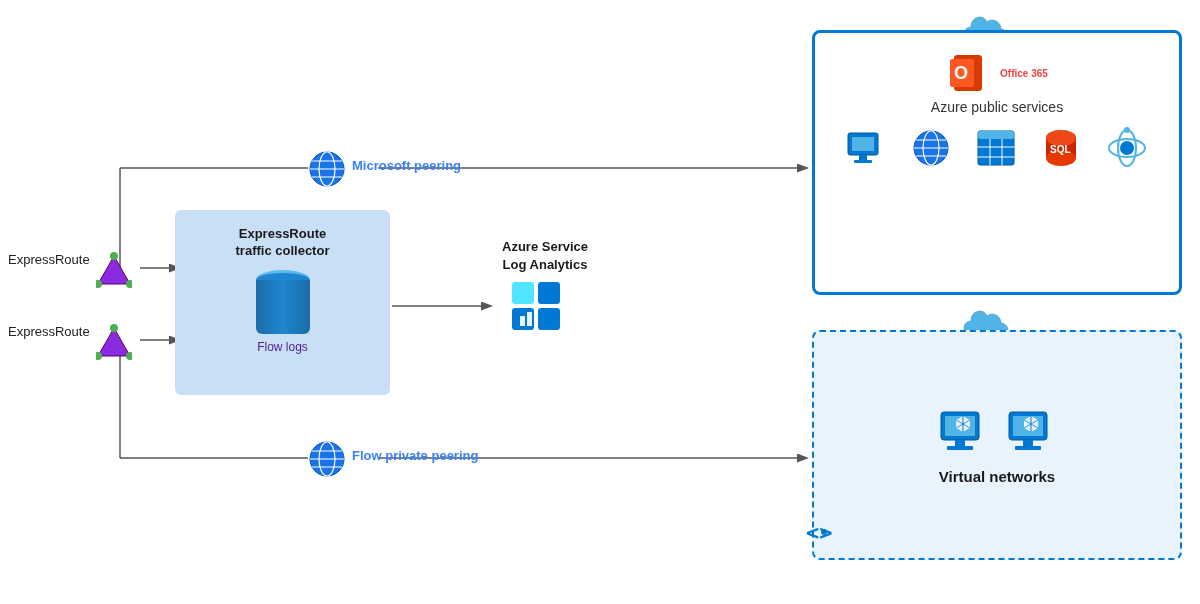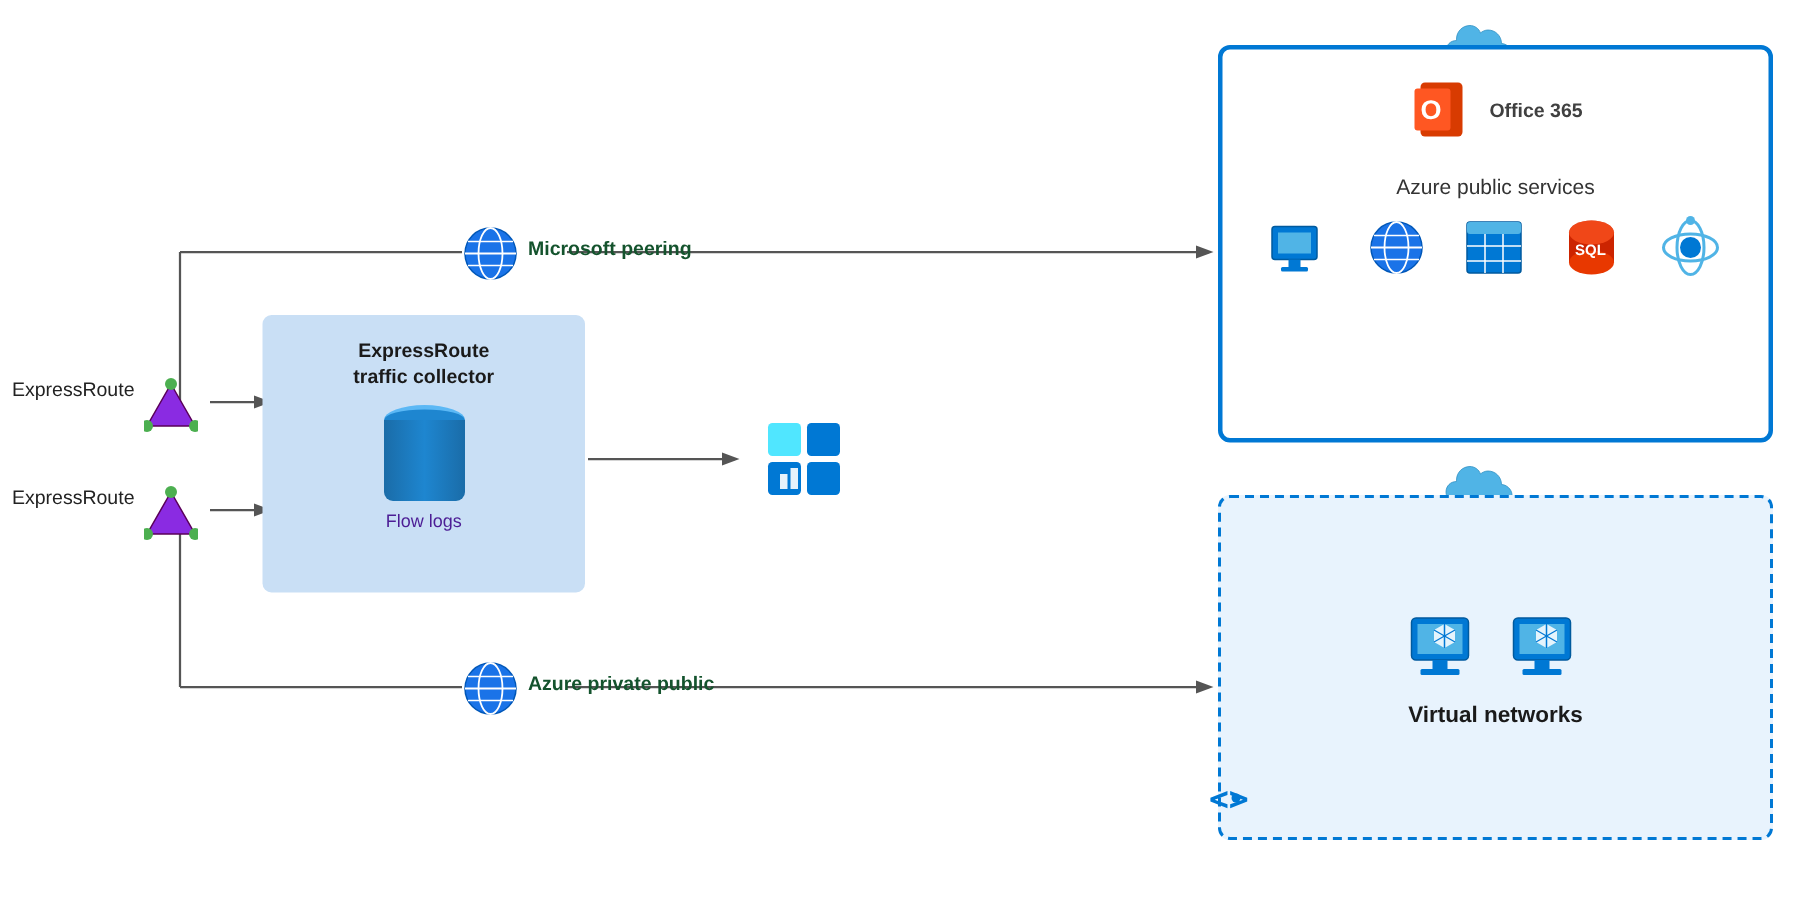--- a/index.html
+++ b/index.html
@@ -113,21 +113,21 @@
       width: 1200px;
       height: 604px;
       pointer-events: none;
     }
 
     
     .peering-label {
       position: absolute;
       font-size: 13px;
       font-weight: 700;
-      color: #14532d;
+      color: #3b82f6;
       white-space: nowrap;
     }
 
     
     .globe-icon {
       position: absolute;
     }
 
     
     .azure-public-box {
@@ -139,41 +139,41 @@
       border: 3px solid #0078d4;
       border-radius: 8px;
       background: #fff;
       padding: 18px;
     }
 
     .azure-public-title {
       font-size: 14px;
       color: #333;
       text-align: center;
-      margin-top: 21px;
+      margin-top: 4px;
       margin-bottom: 12px;
     }
 
     .azure-top-row {
       display: flex;
       align-items: center;
       justify-content: space-around;
       margin-bottom: 4px;
     }
 
     .azure-service-item {
       display: flex;
       align-items: center;
       gap: 10px;
     }
 
     .azure-service-name {
-      font-size: 13px;
+      font-size: 10px;
       font-weight: 600;
-      color: #404040;
+      color: #ef4444;
     }
 
     .azure-bottom-row {
       display: flex;
       align-items: center;
       justify-content: space-around;
       margin-top: 10px;
     }
 
     
@@ -293,35 +293,38 @@
   <div class="globe-icon" style="left:308px; top:440px;">
     <svg width="38" height="38" viewBox="0 0 38 38">
       <circle cx="19" cy="19" r="17" fill="#1a73e8" stroke="#0057b8" stroke-width="1"></circle>
       <ellipse cx="19" cy="19" rx="8" ry="17" fill="none" stroke="#fff" stroke-width="1.2"></ellipse>
       <line x1="2" y1="19" x2="36" y2="19" stroke="#fff" stroke-width="1.2"></line>
       <line x1="4" y1="11" x2="34" y2="11" stroke="#fff" stroke-width="1"></line>
       <line x1="4" y1="27" x2="34" y2="27" stroke="#fff" stroke-width="1"></line>
     </svg>
   </div>
 
-  <div class="peering-label" style="left:352px; top:448px;">Azure private public</div>
+  <div class="peering-label" style="left:352px; top:448px;">Flow private peering</div>
 
   <div class="traffic-collector-box">
     <div class="traffic-collector-title">
       <strong>ExpressRoute<br>traffic collector</strong>
     </div>
     <div class="cylinder-wrap">
       <div class="cylinder">
         <div class="cylinder-top"></div>
         <div class="cylinder-body"></div>
       </div>
       <div class="cylinder-label">Flow logs</div>
     </div>
   </div>
 
+  <div class="log-analytics-label" style="left:490px; top:238px; width:110px;">
+    Azure Service<br>Log Analytics
+  </div>
 
   <div class="log-analytics-icon" style="left:510px; top:280px;">
     <svg width="56" height="56" viewBox="0 0 56 56">
 
       <rect x="2" y="28" width="22" height="22" rx="3" fill="#0078d4"></rect>
       <rect x="2" y="2" width="22" height="22" rx="3" fill="#50e6ff"></rect>
       <rect x="28" y="28" width="22" height="22" rx="3" fill="#0078d4"></rect>
       <rect x="28" y="2" width="22" height="22" rx="3" fill="#0078d4"></rect>
 
       <rect x="10" y="36" width="5" height="10" fill="white" opacity="0.9"></rect>

